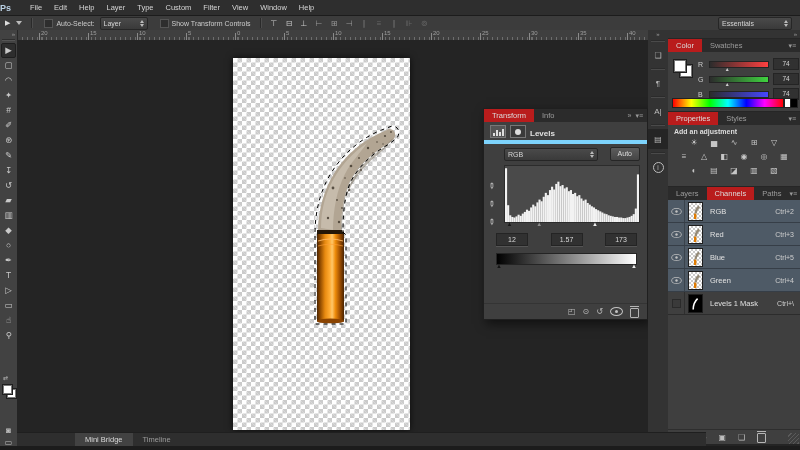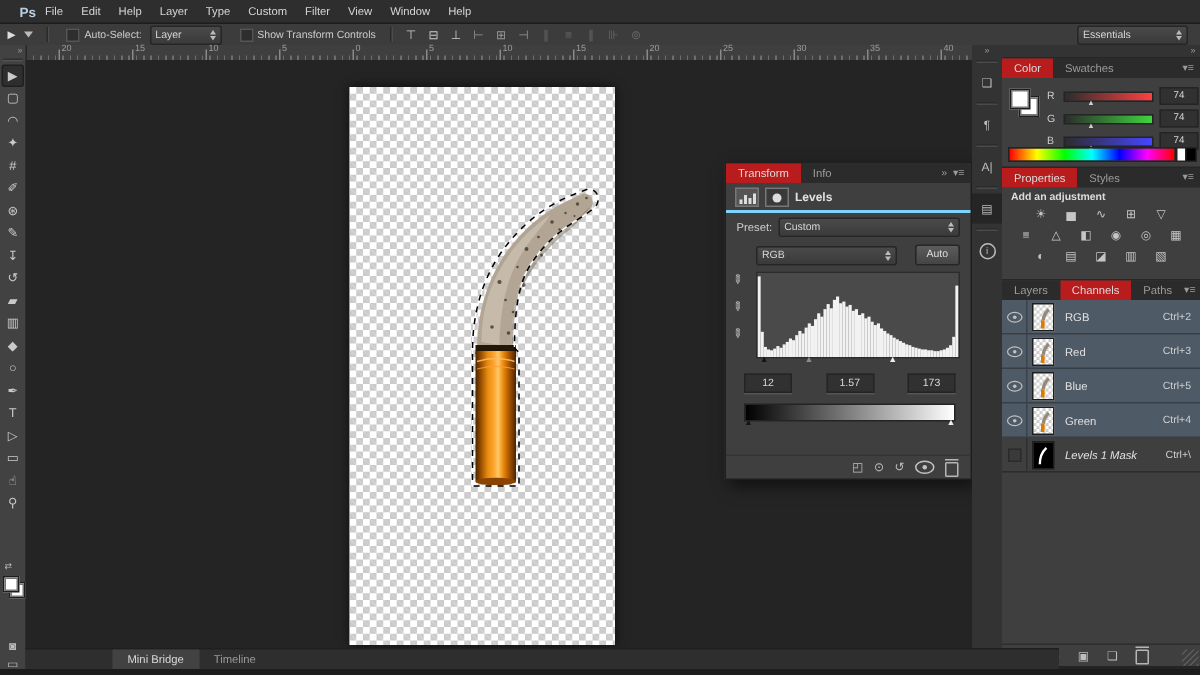--- a/index.html
+++ b/index.html
@@ -3,21 +3,21 @@
 <meta charset="utf-8">
 <style>
   html,body{margin:0;padding:0;background:#111;}
   #app{position:relative;width:800px;height:450px;background:#242424;overflow:hidden;
        font-family:"Liberation Sans","DejaVu Sans",sans-serif;color:#cfcfcf;
        -webkit-font-smoothing:antialiased;}
   .abs{position:absolute;}
   
   #menubar{left:0;top:0;width:800px;height:15px;background:#2e2e2e;border-bottom:1px solid #1c1c1c;
            display:flex;align-items:center;font-size:7.5px;}
-  #pslogo{width:24px;text-align:right;font-weight:bold;font-size:9px;color:#b9cfe2;}
+  #pslogo{width:24px;text-align:left;font-weight:bold;font-size:9px;color:#b9cfe2;}
   .menu-item{padding:0 6px;color:#d6d6d6;}
   
   #optionsbar{left:0;top:16px;width:800px;height:14px;background:#3c3c3c;border-bottom:1px solid #272727;
               display:flex;align-items:center;font-size:7px;color:#cccccc;}
   .sep{width:1px;height:10px;background:#2a2a2a;border-right:1px solid #4c4c4c;margin:0 5px;}
   .cb{width:7px;height:7px;background:#2e2e2e;border:1px solid #555;margin:0 3px 0 6px;}
   .select{height:11px;background:linear-gradient(#4a4a4a,#3a3a3a);border:1px solid #262626;border-radius:2px;
           display:flex;align-items:center;padding:0 3px;font-size:7px;color:#d6d6d6;}
   .stepper{margin-left:auto;display:flex;flex-direction:column;gap:1px;padding-left:4px;}
   .stepper i{width:0;height:0;border-left:2.5px solid transparent;border-right:2.5px solid transparent;}
@@ -53,21 +53,21 @@
   .ants{fill:none;stroke-width:1;}
   .ants-w{stroke:#ffffff;stroke-dasharray:4 4;}
   .ants-b{stroke:#000000;stroke-dasharray:4 4;stroke-dashoffset:4;}
   
   #props{left:483px;top:108px;width:163px;height:210px;background:#3f3f3f;border:1px solid #1f1f1f;
          box-shadow:3px 4px 10px rgba(0,0,0,.55);font-size:7.5px;}
   .tabbar{display:flex;align-items:stretch;background:#2b2b2b;height:13px;line-height:13px;font-size:7.5px;}
   .tab{padding:0 8px;color:#9c9c9c;}
   .tab.active{background:#b91c1c;color:#dcdcdc;}
   .tabbar .right{margin-left:auto;color:#9a9a9a;font-size:7px;padding-right:4px;display:flex;gap:4px;align-items:center;}
-  #props-header{display:flex;align-items:center;gap:4px;padding:3px 6px 2px 6px;border-bottom:2px solid #7dd3fc;}
+  #props-header{display:flex;align-items:flex-end;gap:4px;padding:3px 6px 2px 6px;border-bottom:4px solid #7dd3fc;}
   .hdr-ico{width:14px;height:11px;background:#555;border:1px solid #777;display:flex;align-items:flex-end;justify-content:center;}
   .hdr-ico .bars{display:flex;align-items:flex-end;gap:1px;padding-bottom:1px;}
   .hdr-ico .bars i{display:block;width:2px;background:#ddd;}
   .hdr-ico.mask-ico{background:#3a3a3a;justify-content:center;align-items:center;}
   .hdr-ico.mask-ico i{width:6px;height:6px;border-radius:50%;background:#ddd;display:block;}
   #props-title{font-weight:bold;color:#e2e2e2;font-size:8px;}
   .prow{display:flex;align-items:center;padding:3px 7px 2px 7px;gap:4px;}
   .btn{height:12px;line-height:12px;background:linear-gradient(#5c5c5c,#454545);border:1px solid #262626;
        border-radius:2px;padding:0 7px;color:#ddd;font-size:7px;}
   #hist-wrap{position:relative;margin:2px 7px 0 20px;height:56px;background:#4a4a4a;border:1px solid #2c2c2c;}
@@ -121,21 +121,21 @@
   
   #ch-rows{}
   .ch-row{height:22px;display:flex;align-items:center;border-bottom:1px solid rgba(0,0,0,.3);background:#3f3f3f;}
   .ch-row.sel{background:#4e5a66;}
   .eyecell{width:16px;display:flex;justify-content:center;align-items:center;border-right:1px solid rgba(0,0,0,.25);align-self:stretch;}
   .eye-s{transform:scale(.8);}
   .eyebox{width:7px;height:7px;border:1px solid #2a2a2a;background:#3a3a3a;}
   .thumbcell{width:21px;display:flex;justify-content:center;}
   .thumb{width:13px;height:17px;border:1px solid #1e1e1e;background-size:4px 4px,4px 4px;background-position:0 0,2px 2px;}
   .ch-label{flex:1;padding-left:4px;font-size:7.5px;color:#e0e0e0;}
-  .ch-label.it{font-style:italic;}
+  .ch-label.it{}
   .ch-short{padding-right:6px;font-size:7px;color:#cfcfcf;}
   #ch-footer{position:absolute;left:668px;top:429px;width:132px;height:14px;background:#3f3f3f;border-top:1px solid #2e2e2e;
              display:flex;align-items:center;justify-content:center;gap:12px;}
   
   #bbar{left:17px;top:432px;width:631px;height:14px;background:#2e2e2e;border-top:1px solid #1f1f1f;display:flex;align-items:stretch;padding-left:58px;font-size:7.5px;}
   .bb-tab{padding:0 10px;line-height:13px;color:#9a9a9a;}
   .bb-tab.active{background:#424242;color:#d8d8d8;}
   #statusbar{left:0;top:446px;width:800px;height:4px;background:#1c1c1c;}
   #corner-grip{left:788px;top:433px;width:11px;height:11px;
      background:repeating-linear-gradient(135deg,transparent 0 2px,#5a5a5a 2px 3px);}
@@ -329,30 +329,20 @@
             <i style="height:3px;"></i>
             <i style="height:6px;"></i>
             <i style="height:4px;"></i>
             <i style="height:7px;"></i>
           </span>
         </span>
       <span class="hdr-ico mask-ico">
           <i></i>
         </span>
       <span id="props-title">Levels</span>
-    </div>
-    <div class="prow">
-      <span>Preset:</span>
-      <span class="select" style="flex:1;">
-        <span>Custom</span>
-        <span class="stepper">
-            <i class="up"></i>
-            <i class="dn"></i>
-          </span>
-      </span>
     </div>
     <div class="prow" style="padding-left:20px;">
       <span class="select" style="width:86px;">
         <span>RGB</span>
         <span class="stepper">
             <i class="up"></i>
             <i class="dn"></i>
           </span>
       </span>
       <span class="btn" style="margin-left:8px;">Auto</span>

